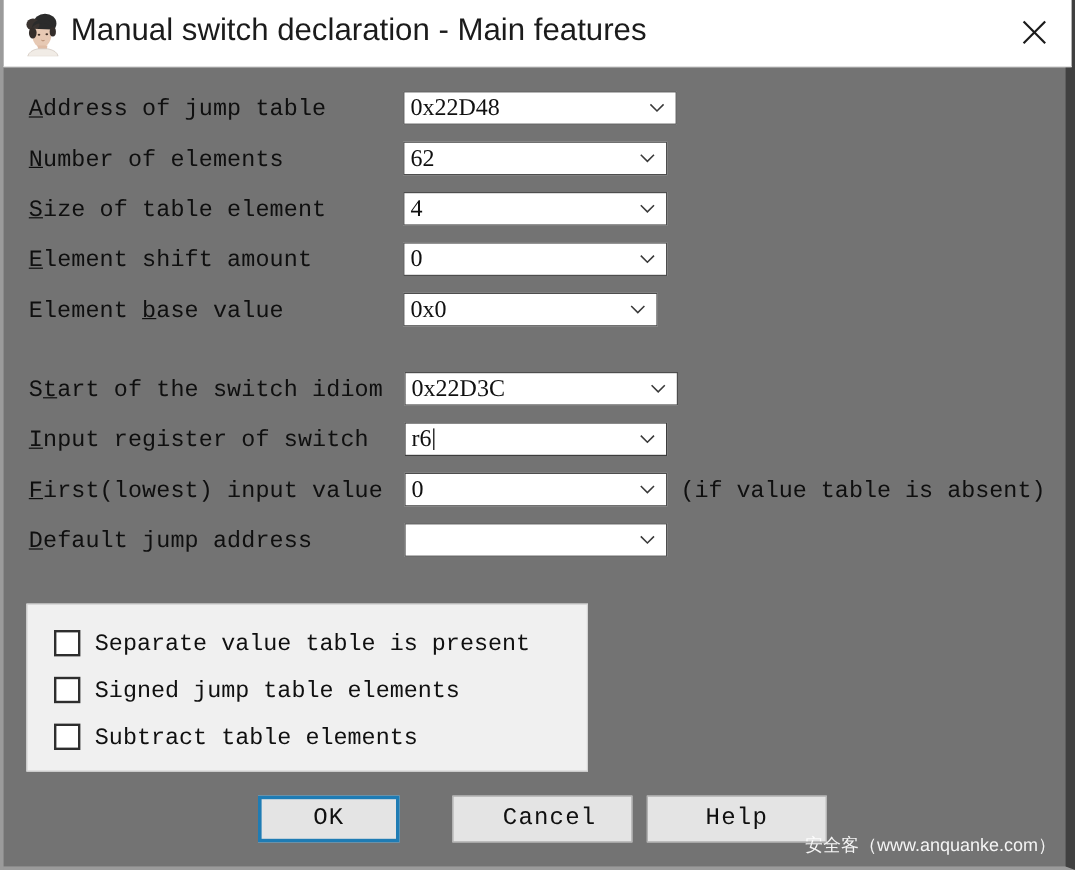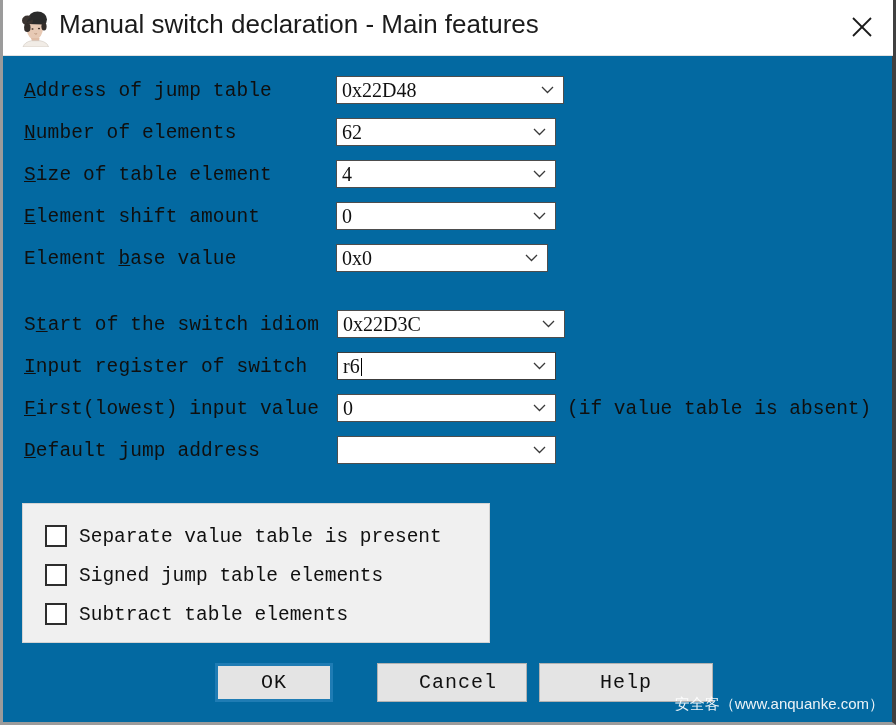--- a/index.html
+++ b/index.html
@@ -11,24 +11,24 @@
     height: 725px;
     background: #f0f0f0;
     font-family: "Liberation Serif", "DejaVu Serif", serif;
     overflow: hidden;
   }
 
   #dialog {
     position: relative;
     width: 896px;
     height: 725px;
-    background: #0369a1;
+    background: #737373;
     box-sizing: border-box;
     border-left: 3px solid #9b9b9b;
-    border-right: 4px solid #404040;
+    border-right: 8px solid #404040;
     border-bottom: 3px solid #9b9b9b;
   }
 
   
   #titlebar {
     position: absolute;
     left: 0; top: 0;
     width: 890px;
     height: 55px;
     background: #ffffff;
@@ -358,17 +358,17 @@
     </div>
 
     <div class="cbrow" style="top:98px;">
       <span class="cbbox"></span>
       <span class="cblabel">Subtract table elements</span>
     </div>
   </div>
 
   <div class="btn default" style="left:212px;width:118px;">OK</div>
   <div class="btn" style="left:374px;width:150px;padding-left:12px;">Cancel</div>
-  <div class="btn" style="left:536px;width:174px;">Help</div>
+  <div class="btn" style="left:536px;width:150px;">Help</div>
 
   <div id="watermark">安全客（www.anquanke.com）</div>
 
 </div>
 
 </body></html>

